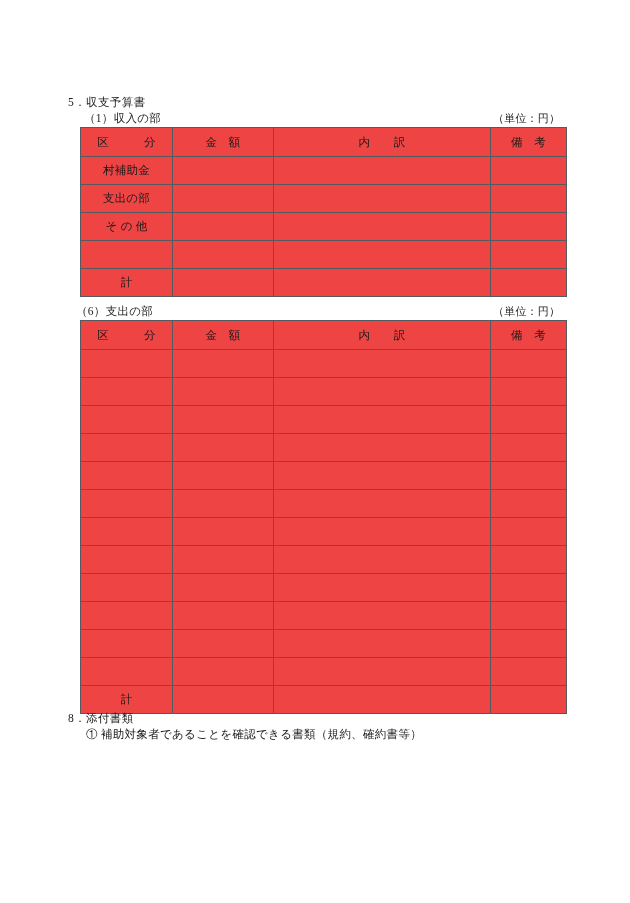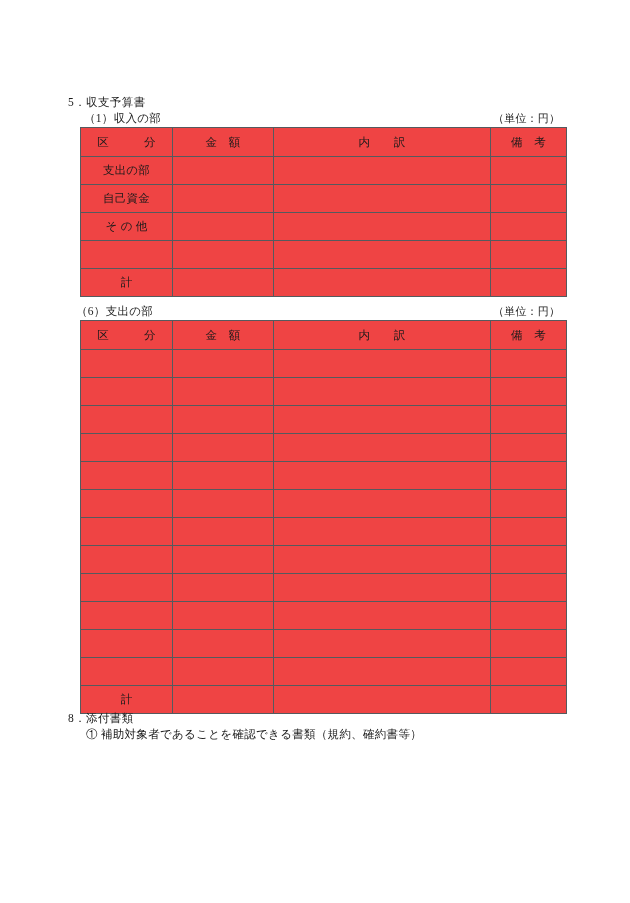--- a/index.html
+++ b/index.html
@@ -130,27 +130,27 @@
     <thead>
       <tr>
         <th>区　　　分</th>
         <th>金　額</th>
         <th>内　　訳</th>
         <th>備　考</th>
       </tr>
     </thead>
     <tbody>
       <tr>
+        <td class="cell-label">村補助金</td>
+        <td class="cell-blank"></td>
+        <td class="cell-blank"></td>
+        <td class="cell-blank"></td>
+      </tr>
+      <tr>
         <td class="cell-label">支出の部</td>
-        <td class="cell-blank"></td>
-        <td class="cell-blank"></td>
-        <td class="cell-blank"></td>
-      </tr>
-      <tr>
-        <td class="cell-label">自己資金</td>
         <td class="cell-blank"></td>
         <td class="cell-blank"></td>
         <td class="cell-blank"></td>
       </tr>
       <tr>
         <td class="cell-label">そ の 他</td>
         <td class="cell-blank"></td>
         <td class="cell-blank"></td>
         <td class="cell-blank"></td>
       </tr>

